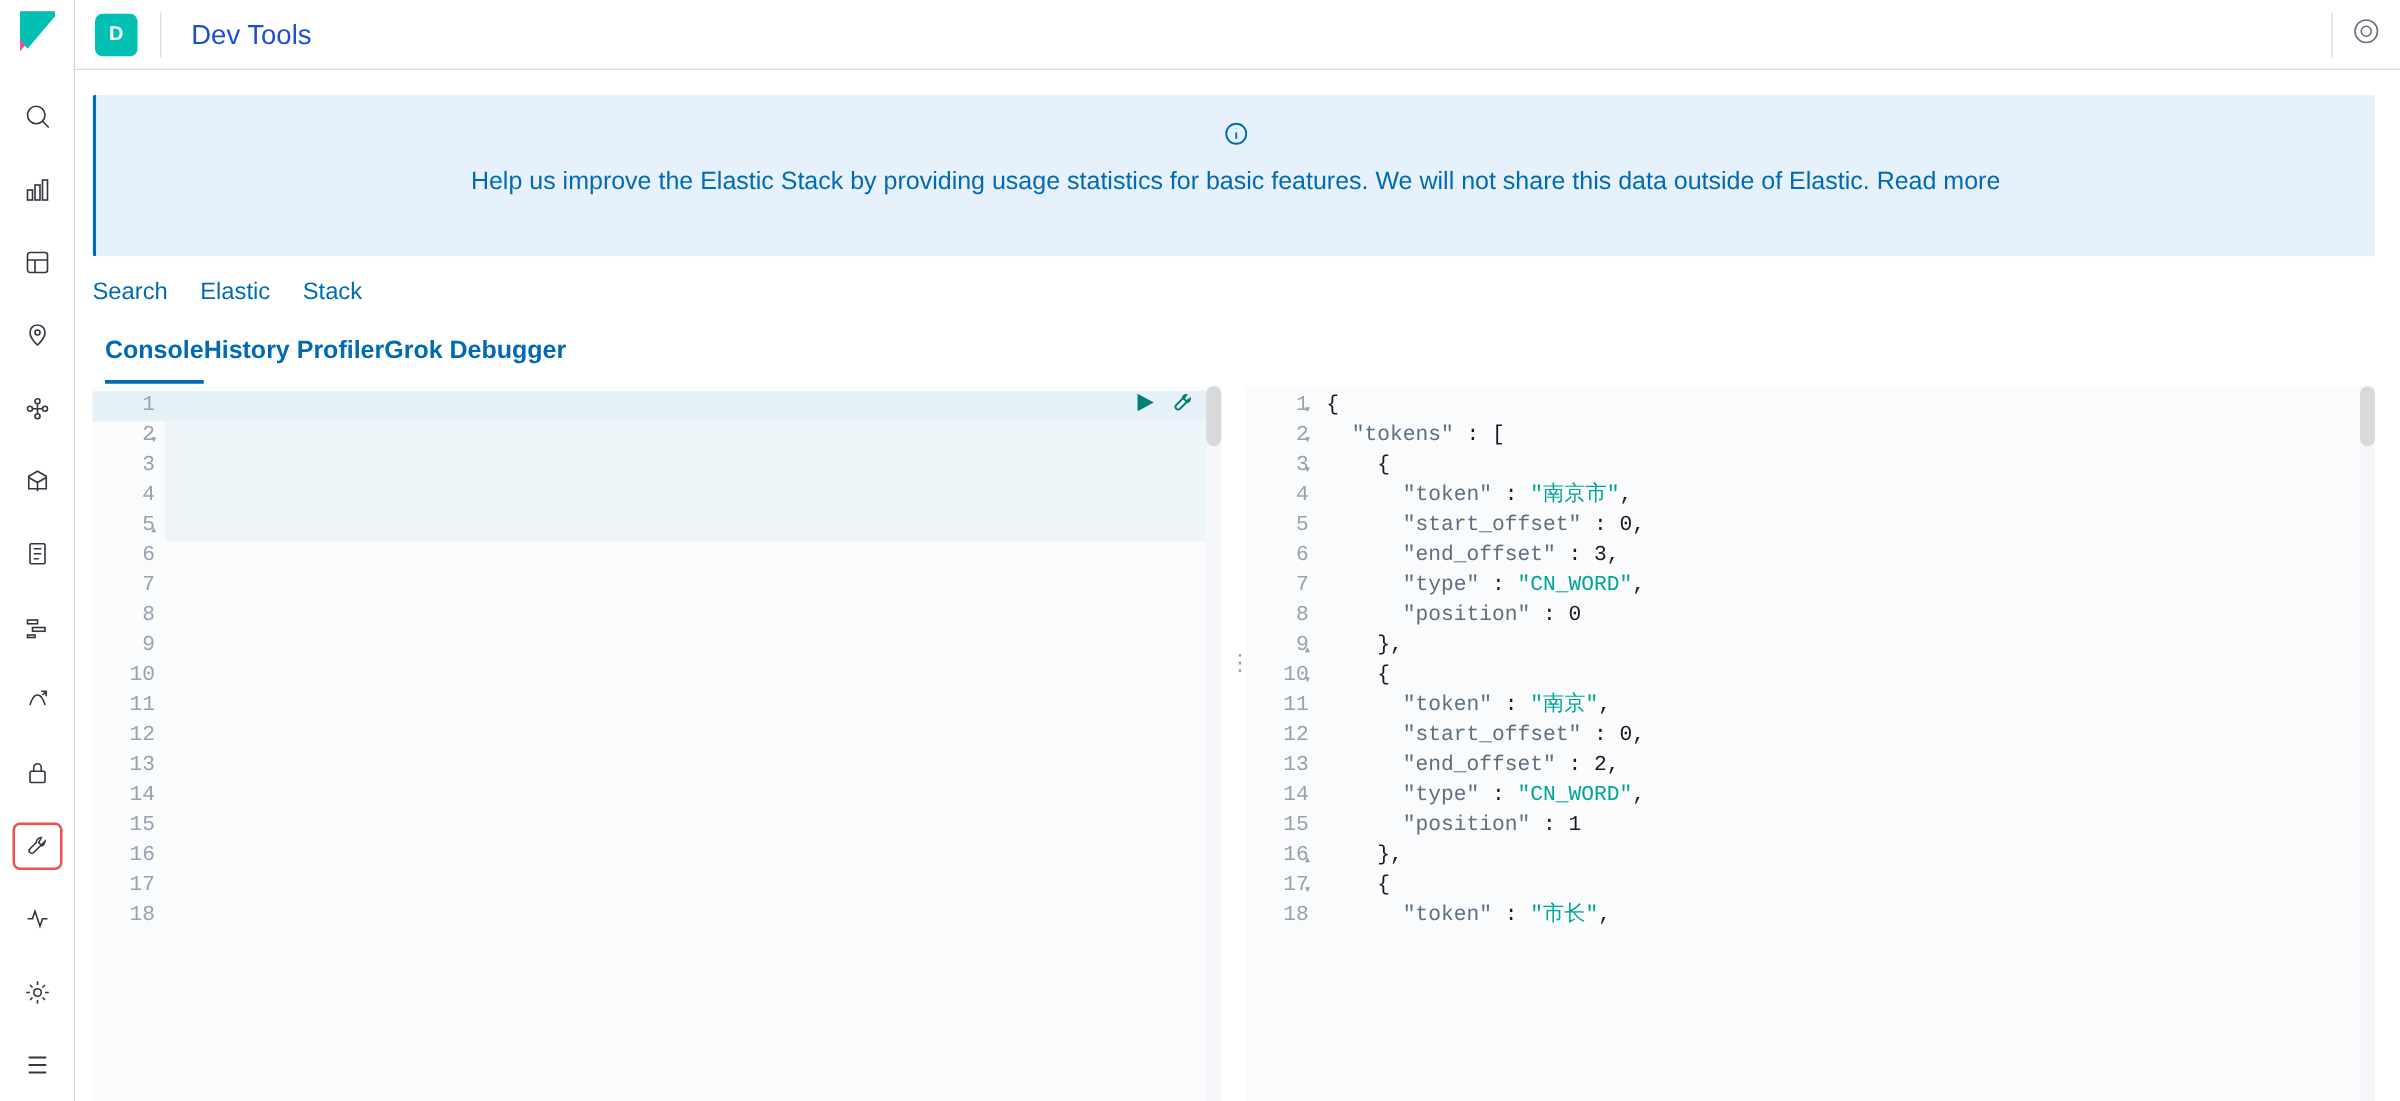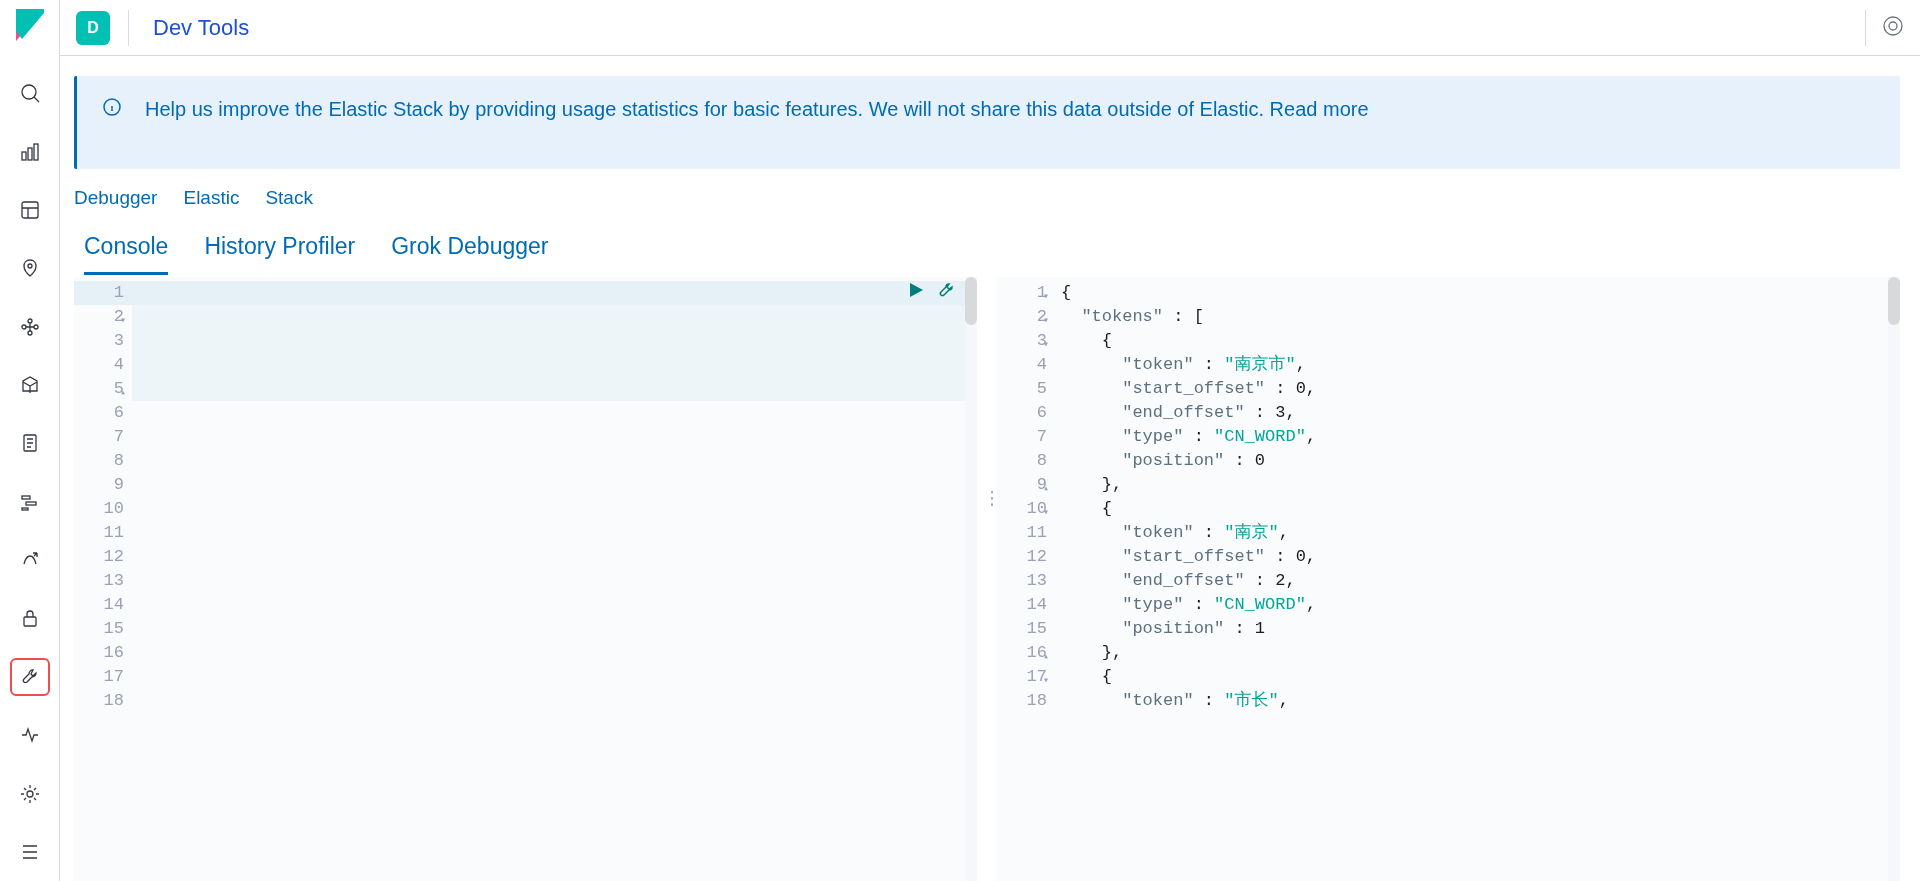--- a/index.html
+++ b/index.html
@@ -12,26 +12,26 @@
 .sidebar .spacer { flex:1; }
 .main { flex:1; display:flex; flex-direction:column; }
 .topbar { height:56px; border-bottom:1px solid #d3dae6; display:flex; align-items:center; padding:0 16px; }
 .app-badge { width:34px; height:34px; background:#00bfb3; color:#fff; border-radius:6px; display:flex; align-items:center; justify-content:center; font-weight:600; font-size:16px; margin-right:18px; }
 .topbar .divider { width:1px; height:36px; background:#d3dae6; margin-right:24px; }
 .topbar .title { font-size:22px; color:#1d4ed8; }
 .topbar .right { margin-left:auto; display:flex; align-items:center; }
 .topbar .right .divider2 { width:1px; height:36px; background:#d3dae6; margin:0 16px; }
 .content { flex:1; padding:0 12px 0 6px; overflow:hidden; display:flex; flex-direction:column; }
 .callout { margin:20px 8px 18px 8px; background:#e6f1fb; border-left:3px solid #006bb4; padding:22px 26px 26px 26px; border-radius:2px; }
-.callout .msg { color:#006bb4; font-size:20px; display:flex; align-items:center; gap:24px; margin-bottom:22px; }
+.callout .msg { color:#006bb4; font-size:20px; display:flex; align-items:center; gap:12px; margin-bottom:22px;flex-direction:column; }
 .callout .btn-row { display:flex; gap:18px; }
 .callout button { background:transparent; border:1px solid #006bb4; color:#006bb4; font-size:19px; padding:10px 0; width:160px; border-radius:6px; cursor:pointer; }
 .subnav { display:flex; gap:26px; font-size:19px; color:#006bb4; padding:0 8px 14px 8px; }
 .subnav span { cursor:pointer; }
-.tabs { display:flex; gap:36px; font-size:23px; padding:10px 18px 0 18px; }
+.tabs { display:flex; font-size:20px; padding:10px 18px 0 18px;font-weight:bold; }
 .tabs .tab { padding-bottom:12px; color:#006bb4; cursor:pointer; }
 .tabs .tab.active { border-bottom:3px solid #006bb4; }
 .editors { flex:1; display:flex; gap:20px; padding:2px 8px 0 8px; overflow:hidden; }
 .pane-wrap { flex:1; position:relative; display:flex; }
 .pane-wrap .scroll-stub { position:absolute; right:0; top:0; width:12px; height:100%; background:#f5f7fa; }
 .pane-wrap .scroll-thumb { position:absolute; right:0; top:0; width:12px; height:48px; background:rgba(0,0,0,.12); border-radius:6px; }
 .editor { flex:1; background:#fafbfd; display:flex; font-family: Menlo, Consolas, "Courier New", monospace; font-size:17px; line-height:24px; position:relative; }
 .gutter { width:58px; text-align:right; color:#98a2b3; padding:4px 8px 0 0; user-select:none; }
 .gutter .ln { height:24px; position:relative; }
 .gutter .ln .fold { position:absolute; right:-2px; top:4px; font-size:10px; color:#98a2b3; }
@@ -163,21 +163,21 @@
         <div class="msg">
           <span><svg width="18" height="18" viewBox="0 0 18 18" fill="none" stroke="#006bb4" stroke-width="1.5">
                 <circle cx="9" cy="9" r="8"></circle>
                 <path d="M9 5 V5.1 M9 8 V13"></path>
               </svg></span>
           <span>Help us improve the Elastic Stack by providing usage statistics for basic features. We will not share this data outside of Elastic. Read more</span>
         </div>
       </div>
 
       <div class="subnav">
-        <span>Debugger</span>
+        <span>Search</span>
         <span>Elastic</span>
         <span>Stack</span>
       </div>
 
       <div class="tabs">
         <div class="tab active">Console</div>
         <div class="tab">History Profiler</div>
         <div class="tab">Grok Debugger</div>
       </div>
 

